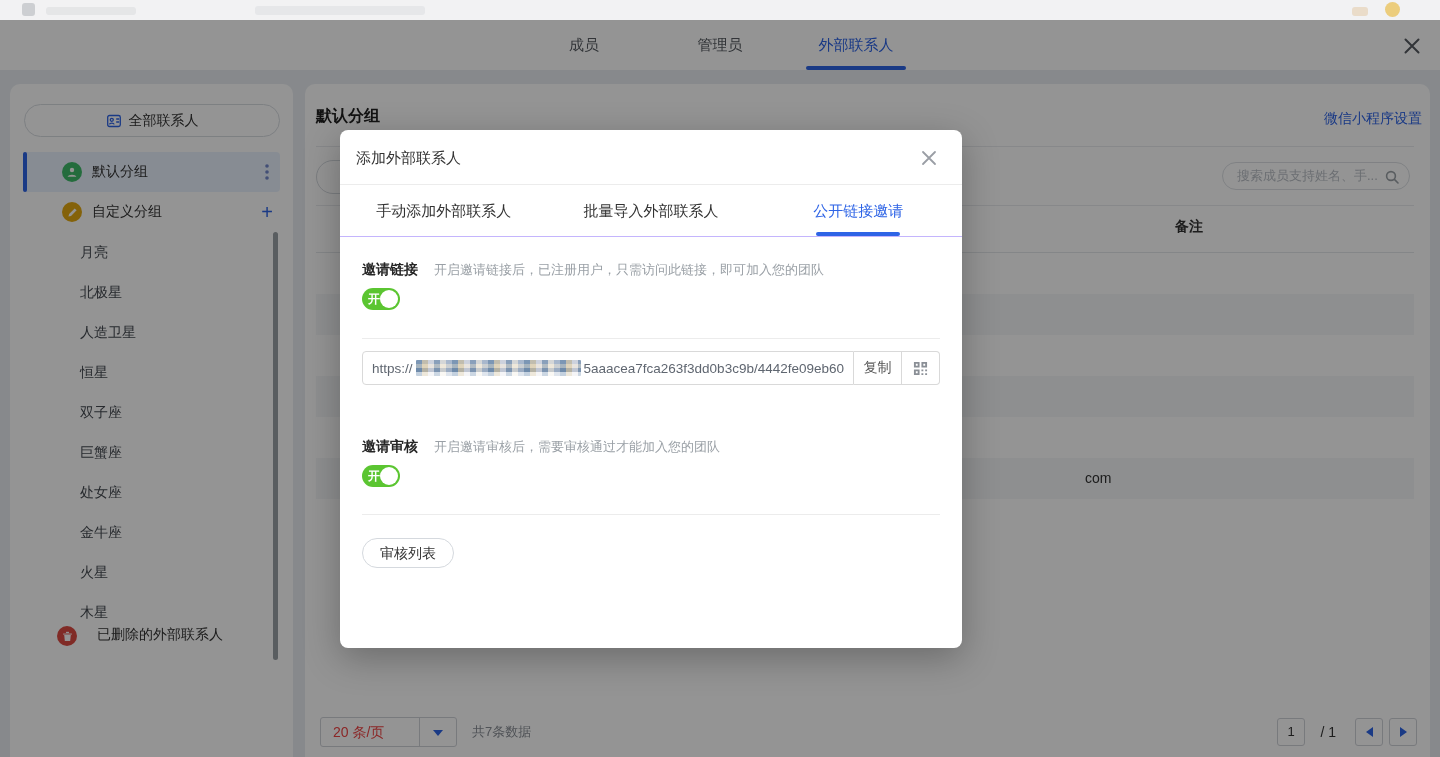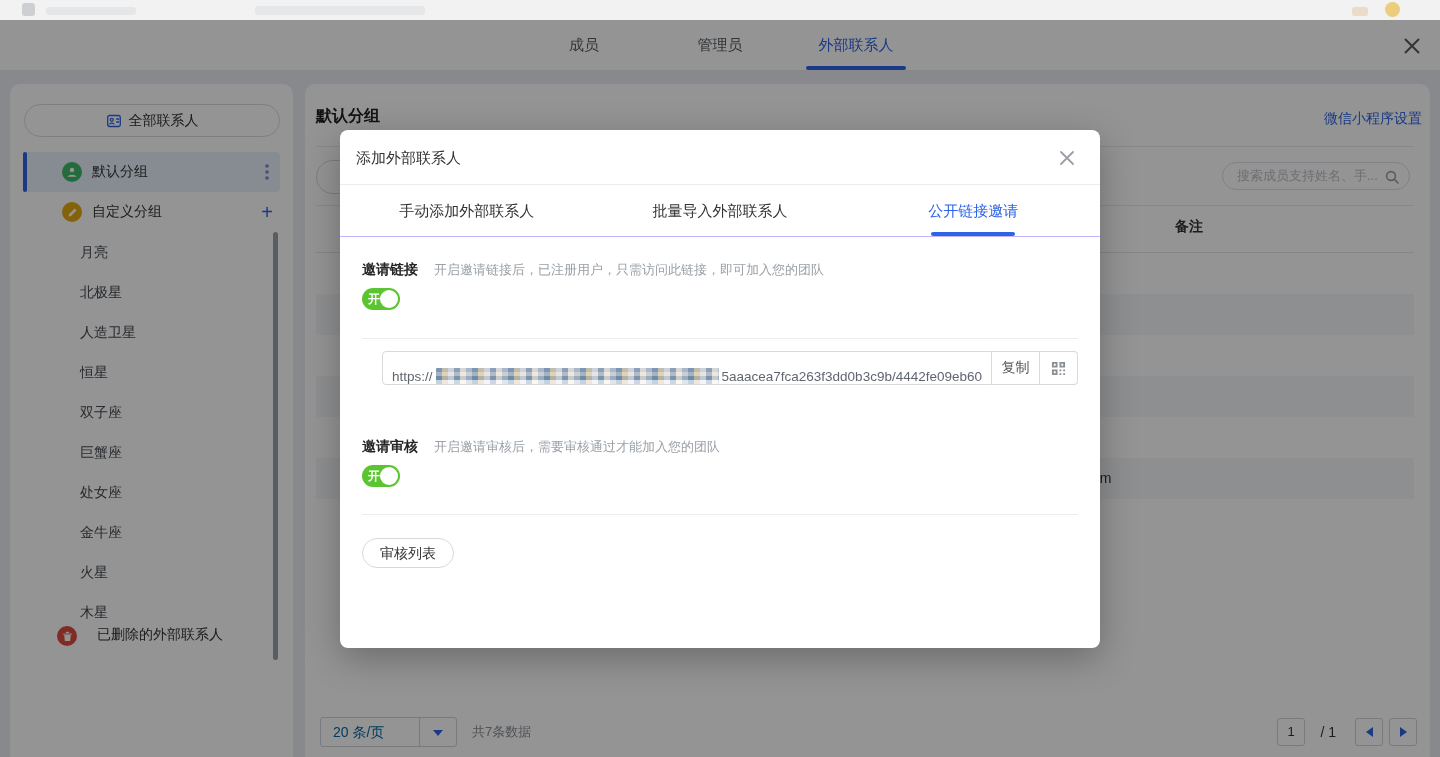--- a/index.html
+++ b/index.html
@@ -78,21 +78,21 @@
   .search-pill svg { position:absolute; right:9px; top:6px; }
   .thead-cell { position:absolute; left:870px; top:132px; font-size:14px; font-weight:bold;
          color:#333; line-height:20px; }
   .rows { position:absolute; left:11px; right:16px; top:169px; }
   .trow { height:41px; line-height:41px; font-size:14px; color:#333; }
   .trow.stripe { background:#f4f6f8; }
   .trow .cell-frag { padding-left:769px; }
   .pagination { position:absolute; left:11px; right:12px; bottom:10px; height:30px; }
   .page-size { position:absolute; left:4px; top:0; width:137px; height:30px;
          border:1px solid #cfd3d8; border-radius:3px; background:#fff; font-size:14px;
-         color:#0369a1; line-height:28px; padding-left:12px; cursor:pointer; }
+         color:#ef4444; line-height:28px; padding-left:12px; cursor:pointer; }
   .page-size .sep { position:absolute; right:36px; top:0; bottom:0; border-left:1px solid #cfd3d8; }
   .caret-down { position:absolute; right:13px; top:12px; width:0; height:0;
          border-left:5px solid transparent; border-right:5px solid transparent;
          border-top:6px solid #2e64e6; }
   .total-text { position:absolute; left:156px; top:0; line-height:30px; font-size:13px; color:#8a8f96; }
   .pg-box { position:absolute; top:1px; width:28px; height:28px; border:1px solid #cfd3d8;
          border-radius:3px; background:#fff; text-align:center; line-height:26px;
          font-size:13px; color:#333; }
   .pg-box.cur { right:113px; }
   .pg-sep { position:absolute; right:82px; top:0; line-height:30px; font-size:14px; color:#333; }
@@ -102,21 +102,21 @@
   .pg-btn.prev { right:35px; } .pg-btn.next { right:1px; }
   .tri-l { width:0; height:0; border-top:5px solid transparent; border-bottom:5px solid transparent;
          border-right:7px solid #2e64e6; }
   .tri-r { width:0; height:0; border-top:5px solid transparent; border-bottom:5px solid transparent;
          border-left:7px solid #2e64e6; }
 
   
   .dim { position:absolute; top:20px; left:0; right:0; bottom:0; background:rgba(0,0,0,.42); z-index:40; }
 
   
-  .modal { position:absolute; left:340px; top:130px; width:760px; height:518px;
+  .modal { position:absolute; left:340px; top:130px; width:622px; height:518px;
          background:#fff; border-radius:8px; z-index:50; box-shadow:0 10px 36px rgba(0,0,0,.28);
          overflow:hidden; }
   .modal-header { position:relative; height:55px; border-bottom:1px solid #ececec; }
   .modal-title { position:absolute; left:16px; top:19px; font-size:15px; color:#333; }
   .modal-close { position:absolute; right:20px; top:15px; width:26px; height:26px;
          display:flex; align-items:center; justify-content:center; cursor:pointer; }
   .modal-tabs { height:52px; display:flex; border-bottom:1px solid #c4b5fd; }
   .mtab { flex:1; text-align:center; line-height:52px; font-size:15px; color:#333;
          position:relative; cursor:pointer; }
   .mtab.active { color:#2e64e6; }
@@ -130,22 +130,22 @@
   .toggle { position:relative; margin-top:10px; width:38px; height:22px; border-radius:11px;
          background:#5bc531; cursor:pointer; }
   .toggle .t-label { position:absolute; left:6px; top:4px; color:#fff; font-size:12px;
          font-weight:bold; line-height:14px; }
   .toggle .t-knob { position:absolute; right:2px; top:2px; width:18px; height:18px;
          border-radius:50%; background:#fff; }
   .hr1 { margin-top:28px; border-top:1px solid #ececec; }
   .hr2 { margin-top:27px; border-top:1px solid #ececec; }
   .input-group { margin-top:12px; height:34px; display:flex; }
   .url-input { flex:1; border:1px solid #d9d9d9; border-radius:4px 0 0 4px; display:flex;
-         align-items:flex-end; padding:0 9px; font-size:13.5px; color:#5f6670;
-         white-space:nowrap; overflow:hidden; cursor:text;margin-left:20px; }
+         align-items:center; padding:0 9px; font-size:13.5px; color:#5f6670;
+         white-space:nowrap; overflow:hidden; cursor:text; }
   .redacted { flex:1; height:16px; margin:0 3px; border-radius:1px; min-width:120px;
          background:
           repeating-linear-gradient(0deg, rgba(255,255,255,.55) 0 4px, rgba(70,95,130,.25) 4px 8px,
             rgba(230,220,200,.4) 8px 12px, rgba(120,140,170,.25) 12px 16px),
           repeating-linear-gradient(90deg, #7d9ab8 0 6px, #d9cdb0 6px 12px, #e9e9ee 12px 18px,
             #8fa6c0 18px 24px, #f3efe6 24px 30px, #b8c6d8 30px 36px); }
   .grp-btn { width:48px; border:1px solid #d9d9d9; border-left:none; background:#fff;
          display:flex; align-items:center; justify-content:center; font-size:14px;
          color:#555; cursor:pointer; }
   .grp-btn.qr { width:38px; border-radius:0 4px 4px 0; }

